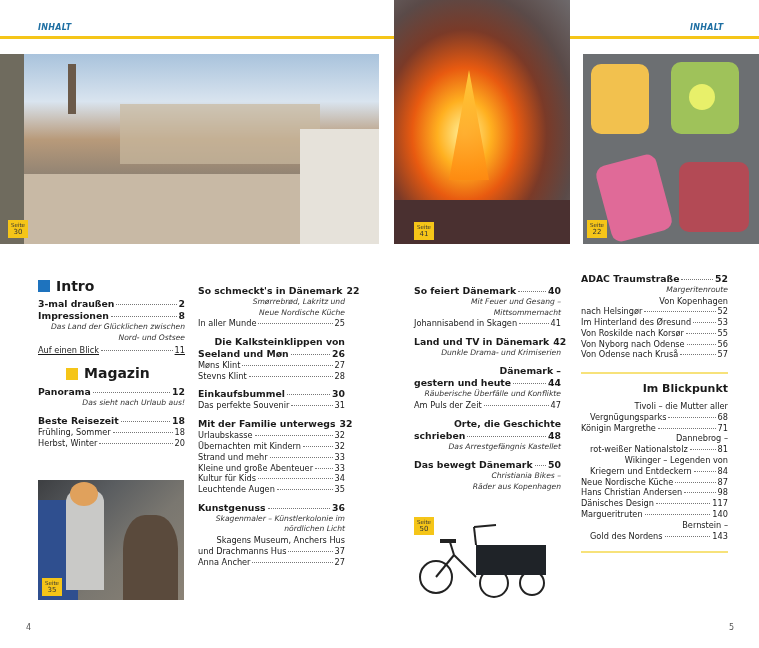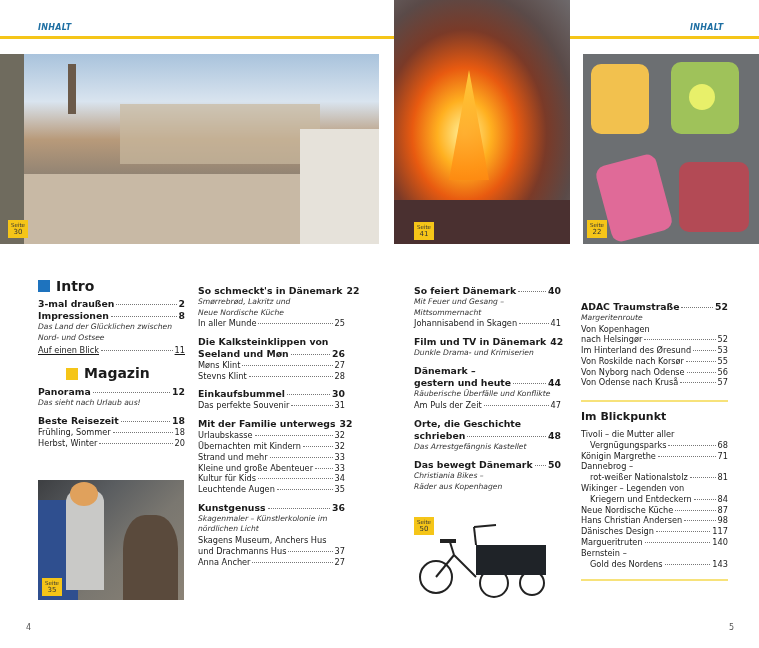--- a/index.html
+++ b/index.html
@@ -5,21 +5,21 @@
   * { box-sizing: border-box; margin: 0; padding: 0; }
   body { width: 759px; height: 648px; background: #fff; position: relative; overflow: hidden; font-family: "DejaVu Sans", sans-serif; color: #1a1a1a; }
   .page { position: absolute; top: 0; height: 648px; }
   .left-page { left: 0; width: 394px; }
   .right-page { left: 394px; width: 365px; }
   .header-label { position: absolute; top: 23px; font-size: 8px; font-weight: bold; color: #1e6fa3; letter-spacing: 0.3px; font-style: italic; }
   .yellow-rule { position: absolute; height: 3px; background: #f5c518; }
   .photo { position: absolute; overflow: hidden; }
   .seite-badge { position: absolute; background: #f5c518; font-size: 5.5px; line-height: 7px; text-align: center; color: #333; padding: 2px 3px; width: 20px; }
   .seite-badge b { display: block; font-size: 7px; font-weight: normal; }
-  .toc-col { position: absolute; font-size: 8.2px; line-height: 10.8px; }
+  .toc-col { position: absolute; font-size: 8.2px; line-height: 10.8px; text-align: right; }
   .sec-head { display: flex; align-items: center; font-size: 14px; font-weight: bold; margin-bottom: 6px; }
   .sec-sq { width: 12px; height: 12px; margin-right: 6px; }
   .entry { display: flex; align-items: baseline; }
   .entry .t { white-space: nowrap; }
   .entry .dots { flex: 1; border-bottom: 1px dotted #777; margin: 0 2px; transform: translateY(-2px); }
   .entry .p { white-space: nowrap; }
   .bold-entry { font-weight: bold; font-size: 9.3px; line-height: 12px; }
   .sub { font-style: italic; font-size: 7.6px; line-height: 10.5px; color: #333; }
   .gap { height: 7px; }
   .plain { white-space: nowrap; }
@@ -243,21 +243,21 @@
       </div>
     <div class="sub">Mit Feuer und Gesang –</div>
     <div class="sub">Mittsommernacht</div>
     <div class="entry">
         <span class="t">Johannisabend in Skagen</span>
         <span class="dots"></span>
         <span class="p">41</span>
       </div>
     <div class="gap"></div>
     <div class="entry bold-entry">
-        <span class="t">Film und TV in Dänemark</span>
+        <span class="t">Land und TV in Dänemark</span>
         <span class="dots"></span>
         <span class="p">42</span>
       </div>
     <div class="sub">Dunkle Drama- und Krimiserien</div>
     <div class="gap"></div>
     <div class="plain bold-entry">Dänemark –</div>
     <div class="entry bold-entry">
         <span class="t">gestern und heute</span>
         <span class="dots"></span>
         <span class="p">44</span>
@@ -298,21 +298,21 @@
       <rect x="26" y="24" width="16" height="4" fill="#222"></rect>
       <line x1="62" y1="30" x2="60" y2="12" stroke="#222" stroke-width="2"></line>
       <line x1="60" y1="12" x2="82" y2="10" stroke="#222" stroke-width="2"></line>
     </svg>
     <div class="seite-badge" style="left:0; top:2px;">
       <span>Seite</span>
       <b>50</b>
     </div>
   </div>
 
-  <div class="toc-col" style="left:187px; top:301px; width:147px;">
+  <div class="toc-col" style="left:187px; top:273px; width:147px;">
     <div class="entry bold-entry">
         <span class="t">ADAC Traumstraße</span>
         <span class="dots"></span>
         <span class="p">52</span>
       </div>
     <div class="sub">Margeritenroute</div>
     <div class="plain">Von Kopenhagen</div>
     <div class="entry">
         <span class="t">nach Helsingør</span>
         <span class="dots"></span>

